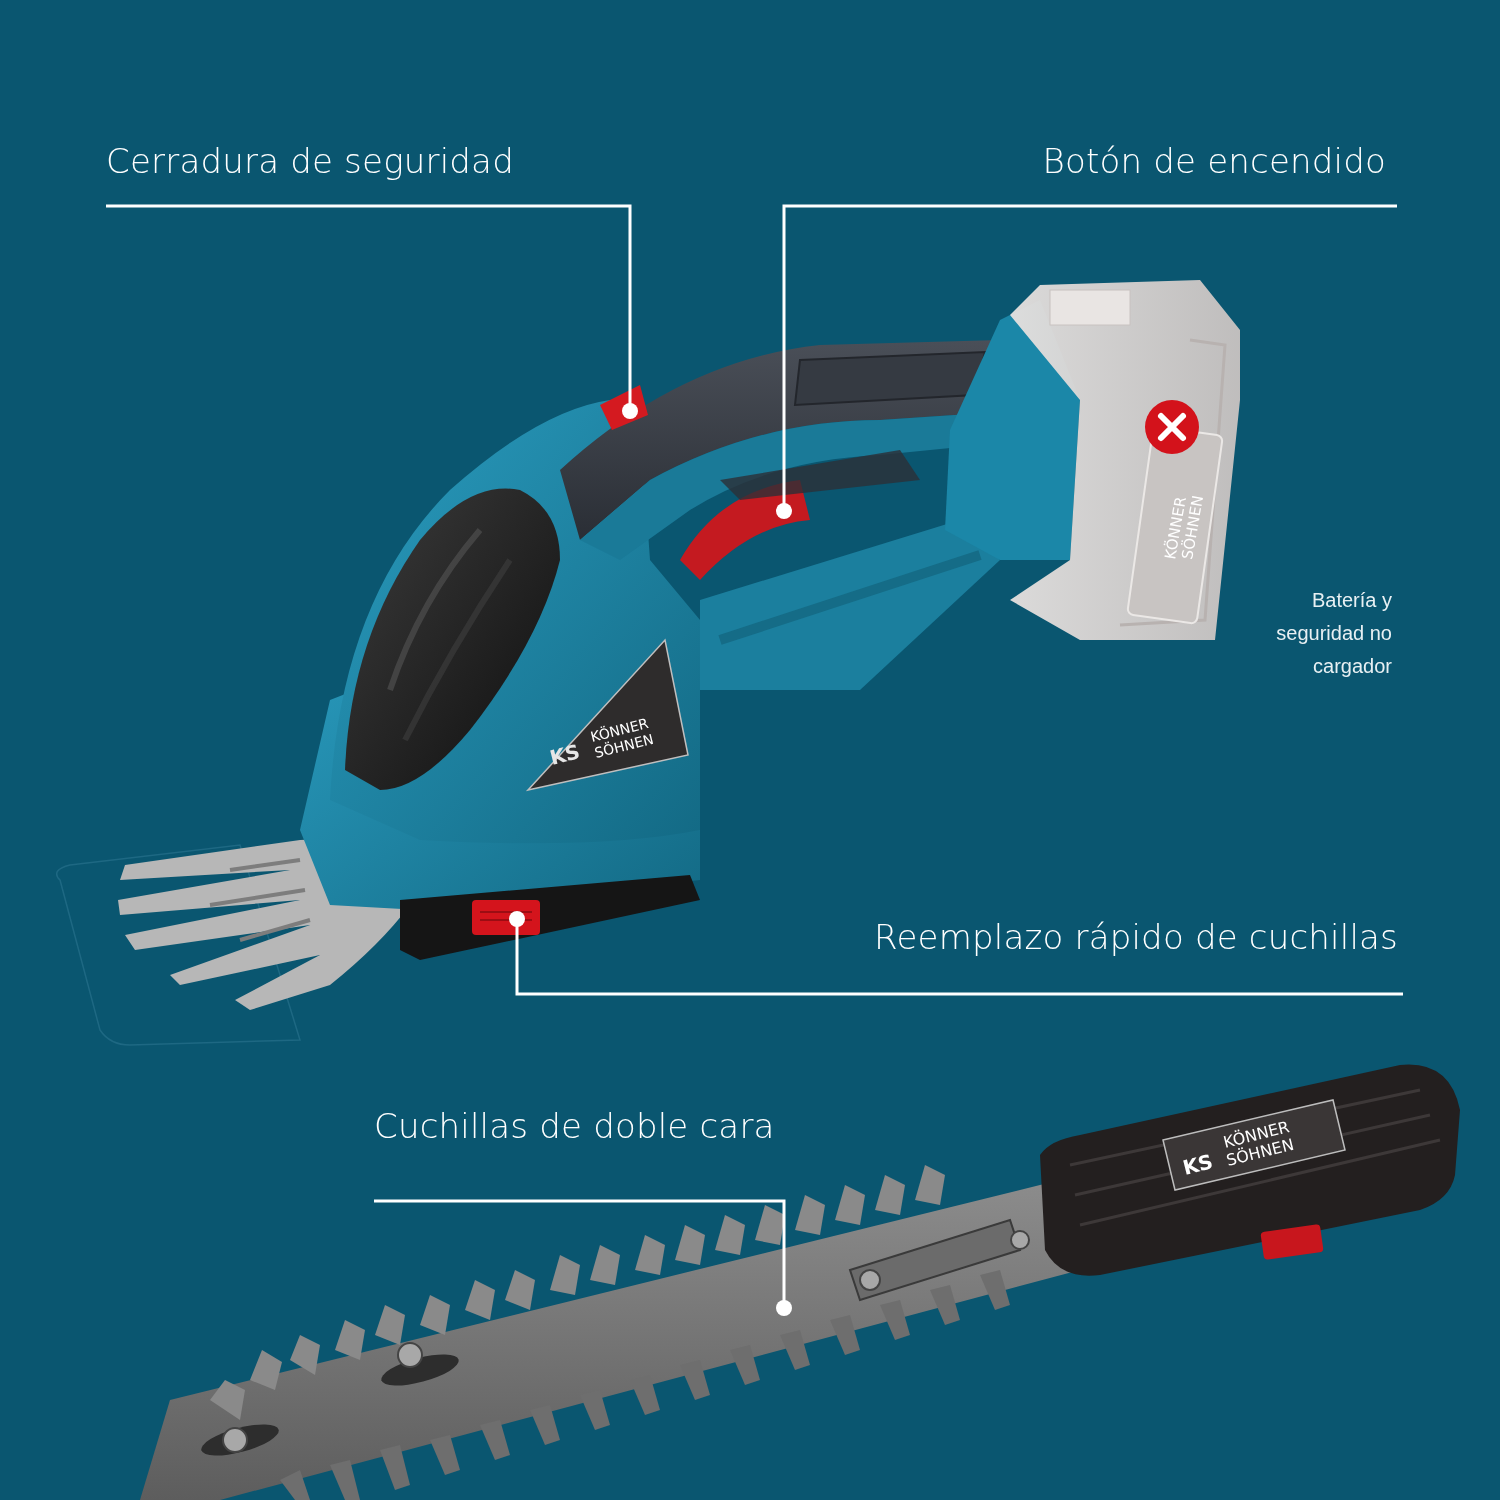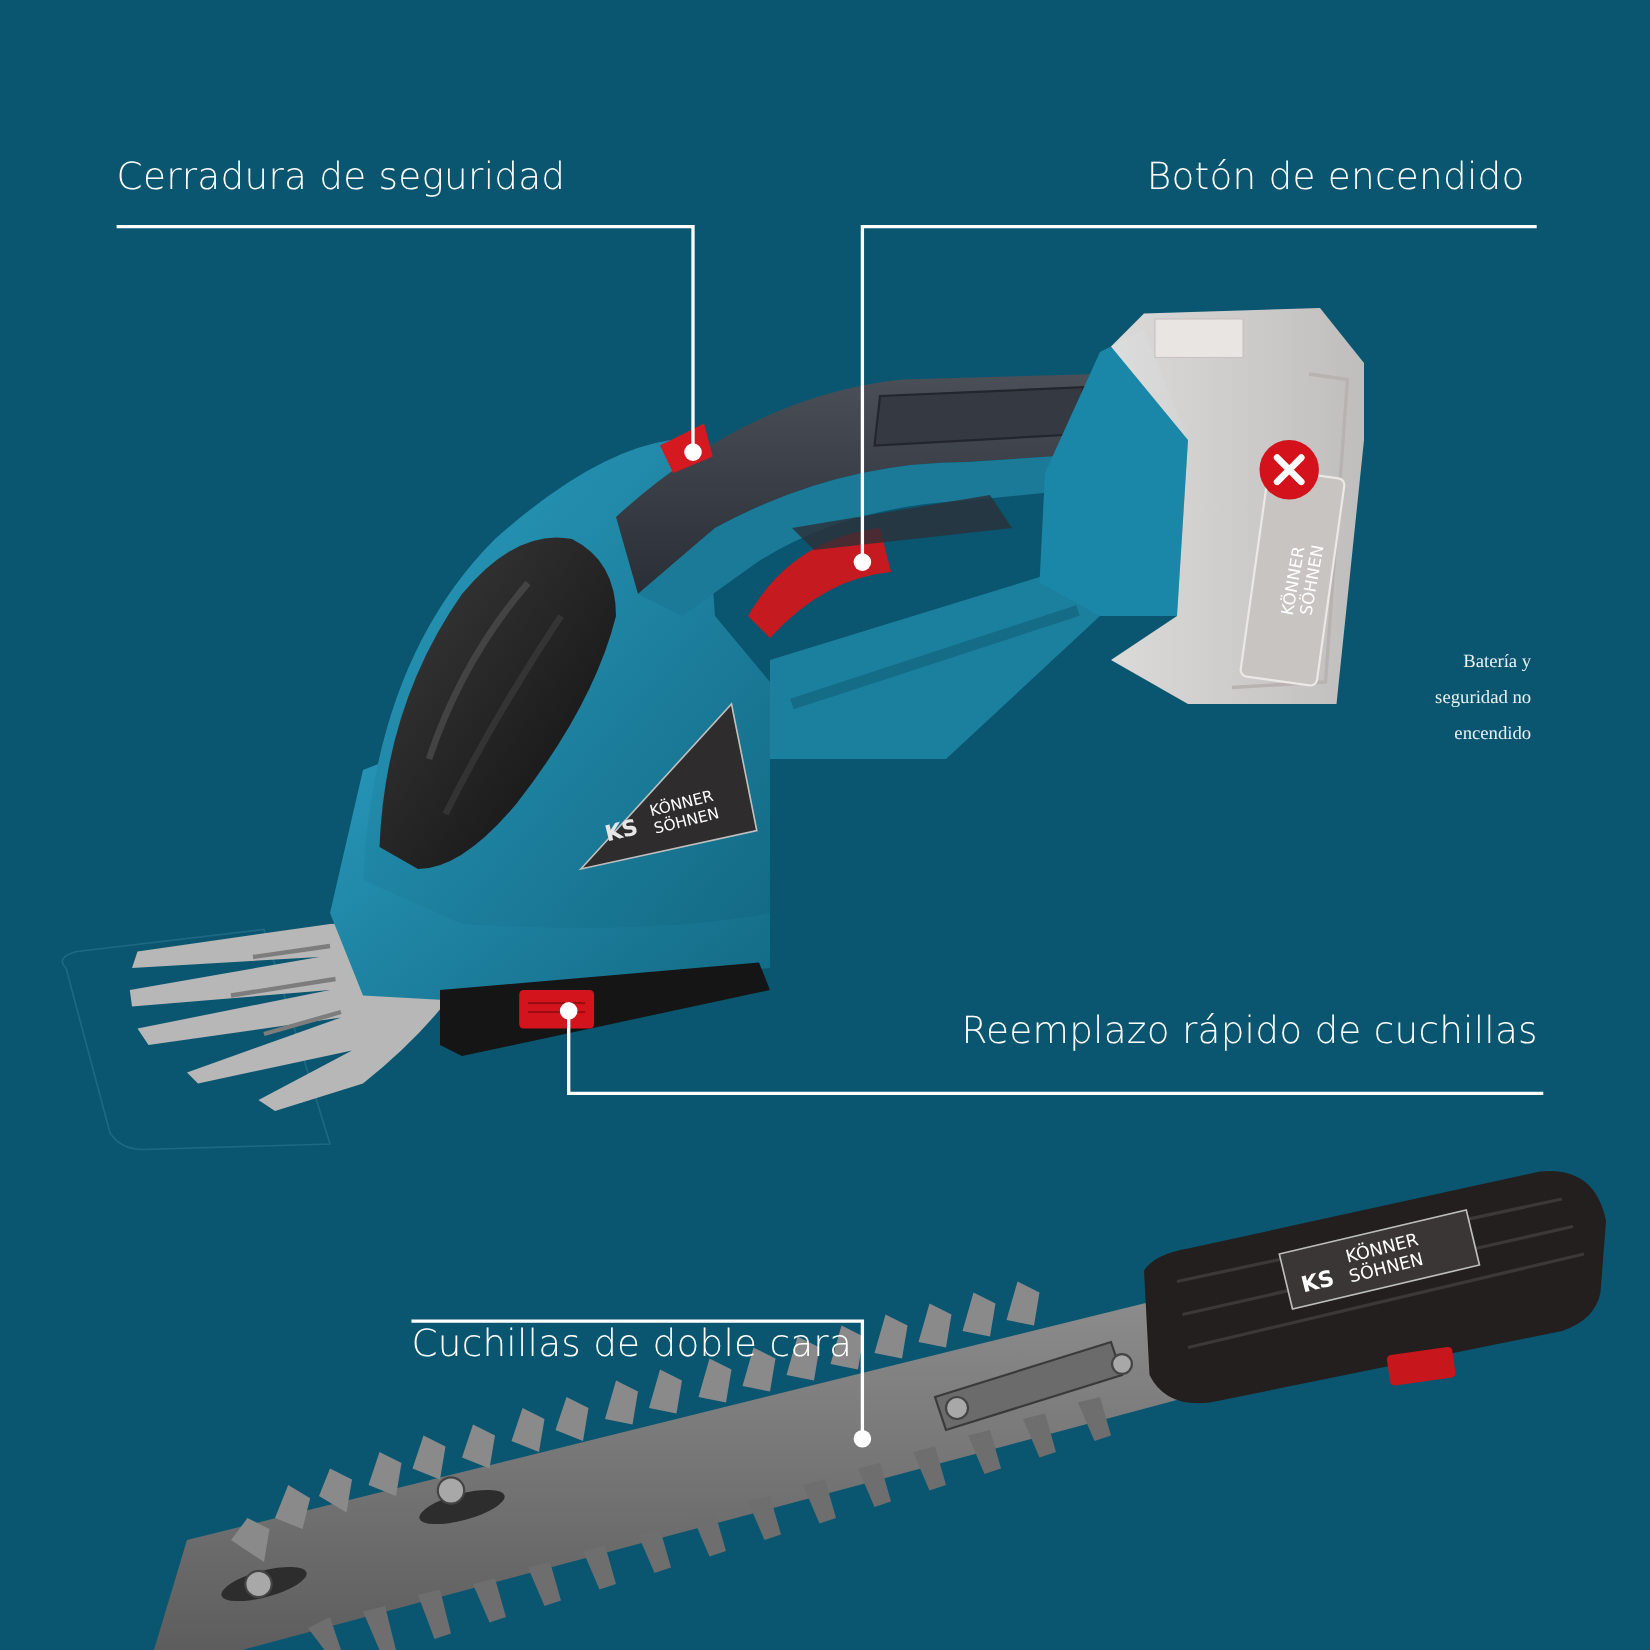--- a/index.html
+++ b/index.html
@@ -9,22 +9,22 @@
       font-family: "DejaVu Sans", sans-serif;
       position: relative;
     }
     .canvas { position: absolute; left: 0; top: 0; width: 1500px; height: 1500px; }
     .label {
       position: absolute; color: #ffffff; font-weight: 300;
       font-family: "DejaVu Sans", sans-serif; white-space: nowrap;
       font-size: 34px; letter-spacing: 0.2px;
     }
     .note {
-      position: absolute; color: #e8f0f3; font-size: 17px; line-height: 33px;
-      text-align: right; font-family: Liberation Serif, serif;
+      position: absolute; color: #e8f0f3; font-size: 20px; line-height: 33px;
+      text-align: right; font-family: Liberation Sans, sans-serif;
     }
     svg { position: absolute; left: 0; top: 0; }
   </style>
 </head>
 <body>
 
 <div class="canvas">
 
   <svg width="1500" height="1500" viewBox="0 0 1500 1500">
     <defs>
@@ -186,20 +186,20 @@
       <circle cx="630" cy="411" r="8"></circle>
       <circle cx="784" cy="511" r="8"></circle>
       <circle cx="517" cy="919" r="8"></circle>
       <circle cx="784" cy="1308" r="8"></circle>
     </g>
   </svg>
 
   <div class="label" style="right:114px; top:141px;">Botón de encendido</div>
   <div class="label" style="left:106px; top:141px;">Cerradura de seguridad</div>
   <div class="label" style="right:102px; top:917px;text-align:center;">Reemplazo rápido de cuchillas</div>
-  <div class="label" style="left:374px; top:1202px;">Cuchillas de doble cara</div>
+  <div class="label" style="left:374px; top:1106px;">Cuchillas de doble cara</div>
 
   <div class="note" style="right:108px; top:584px;">
     <div>Batería y</div>
     <div>seguridad no</div>
-    <div>encendido</div>
+    <div>cargador</div>
   </div>
 </div>
 
 </body></html>

